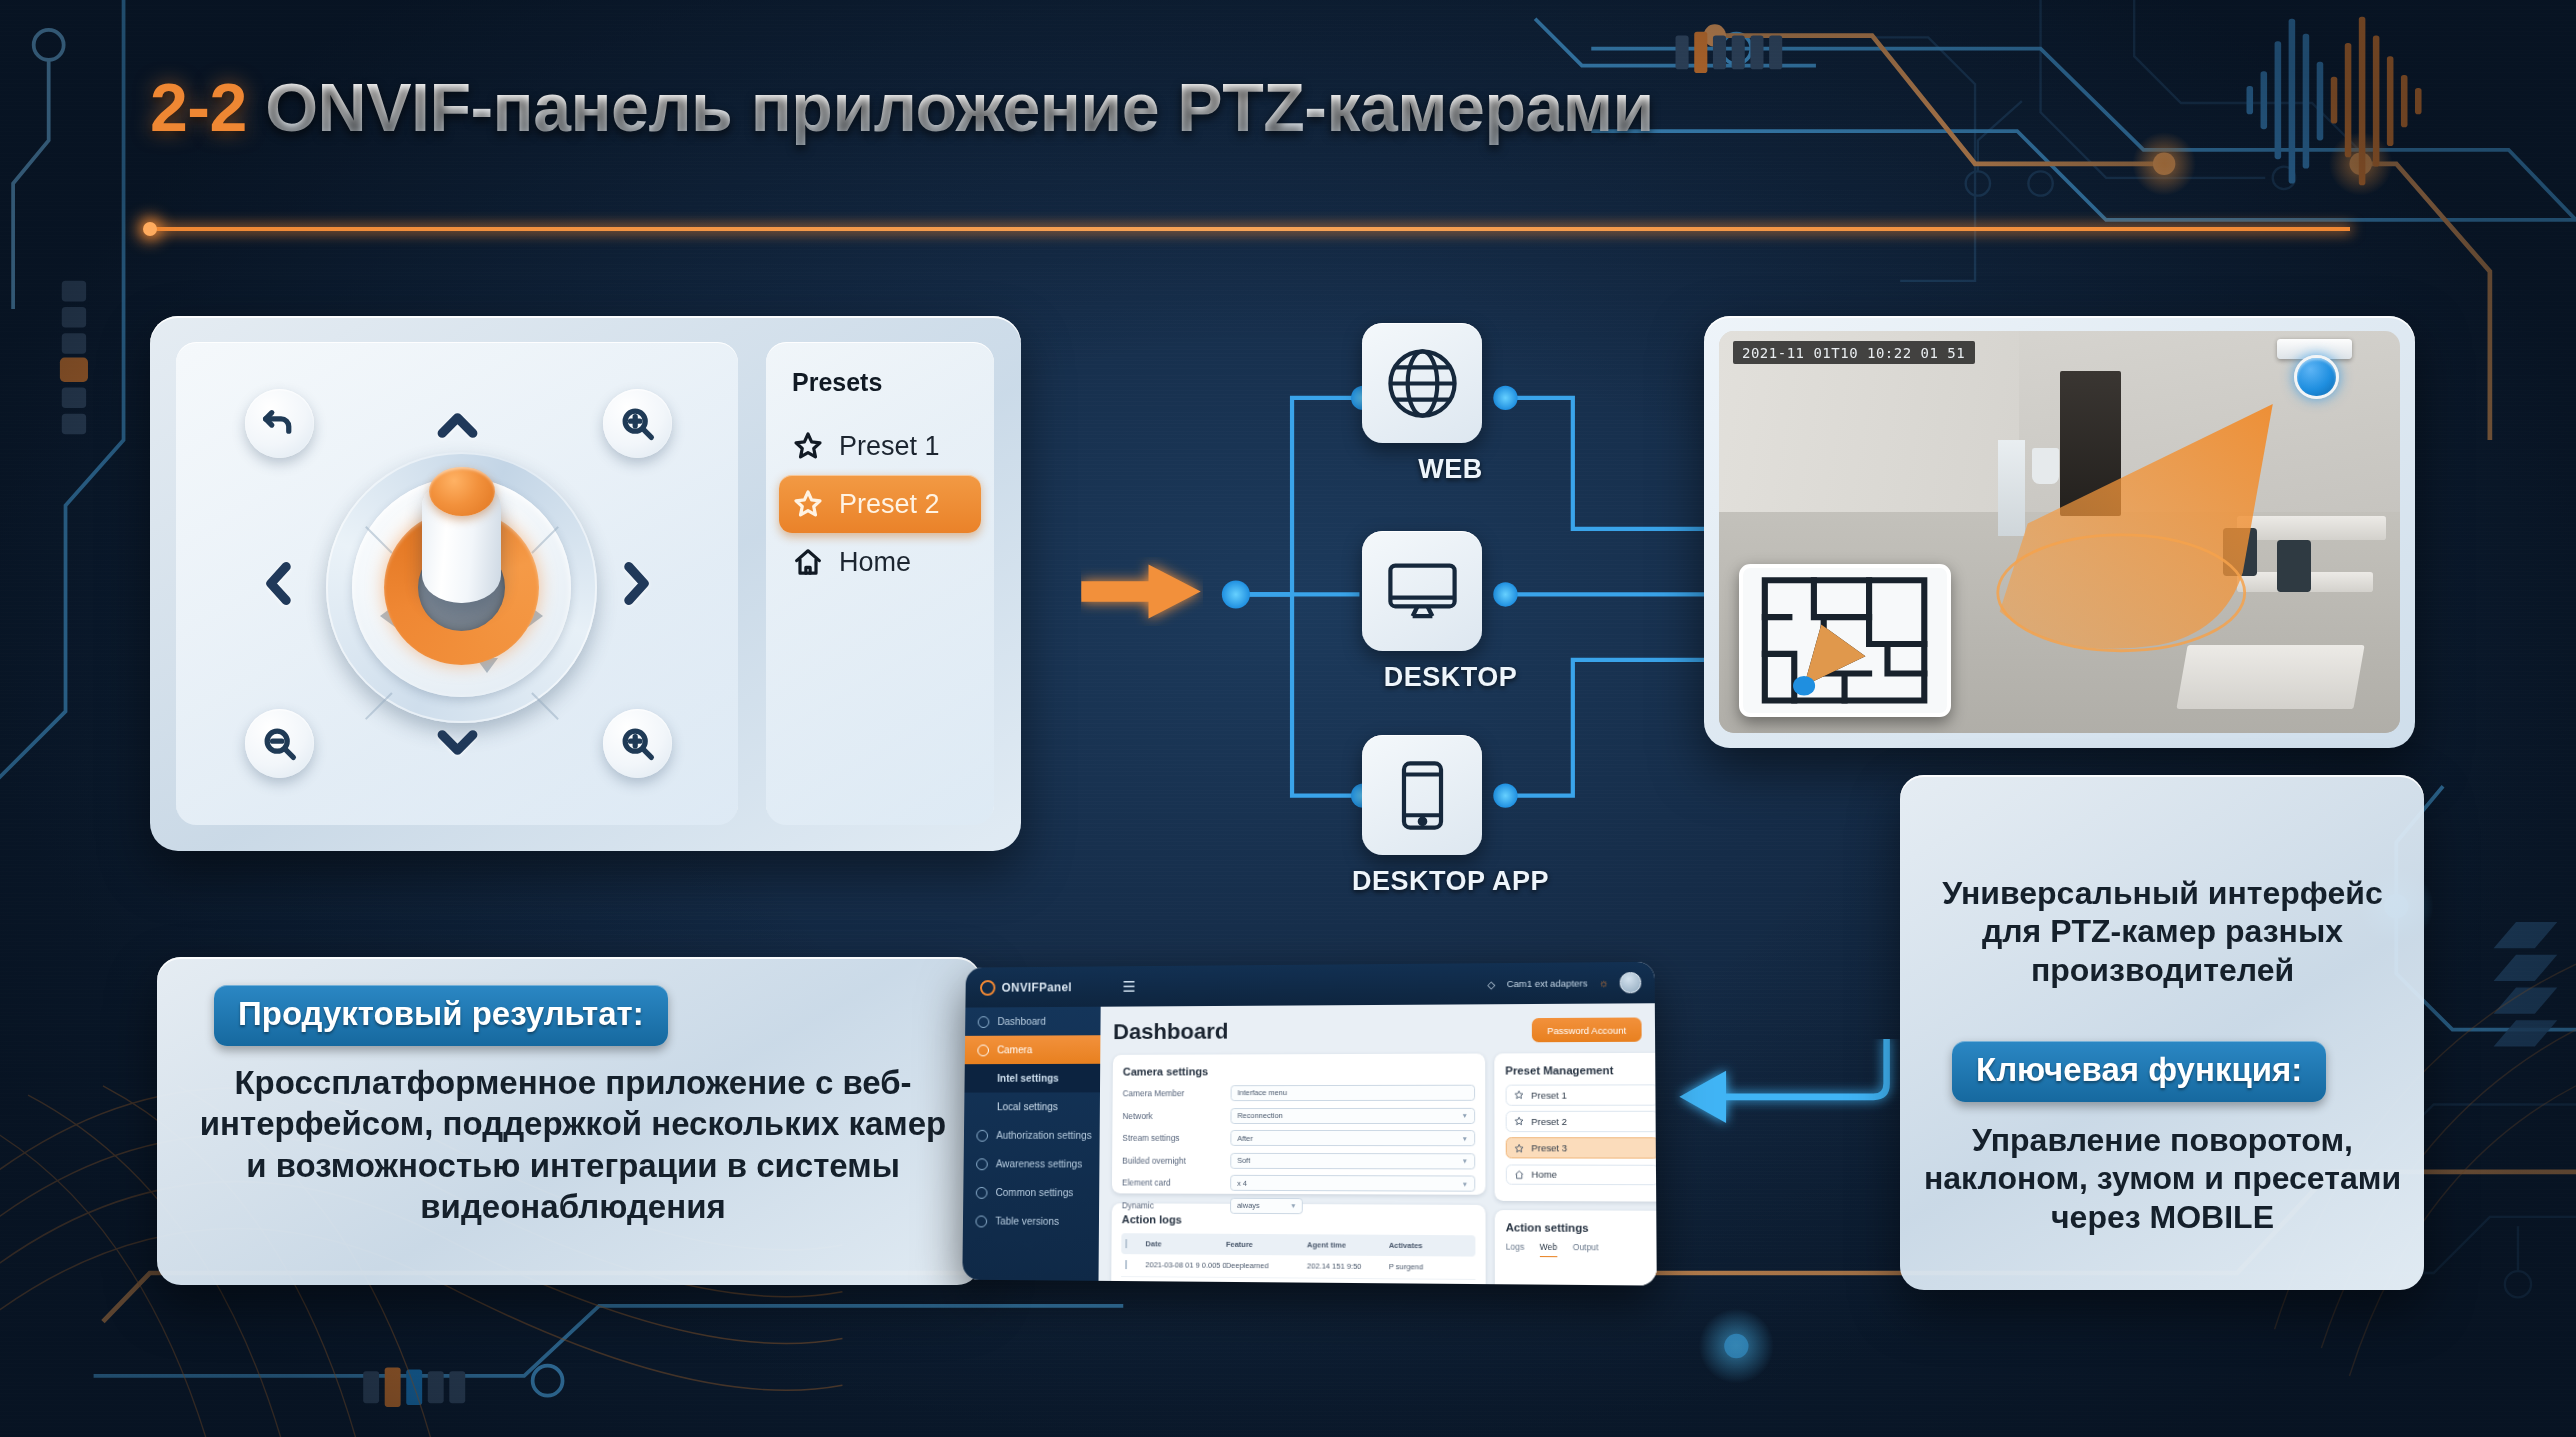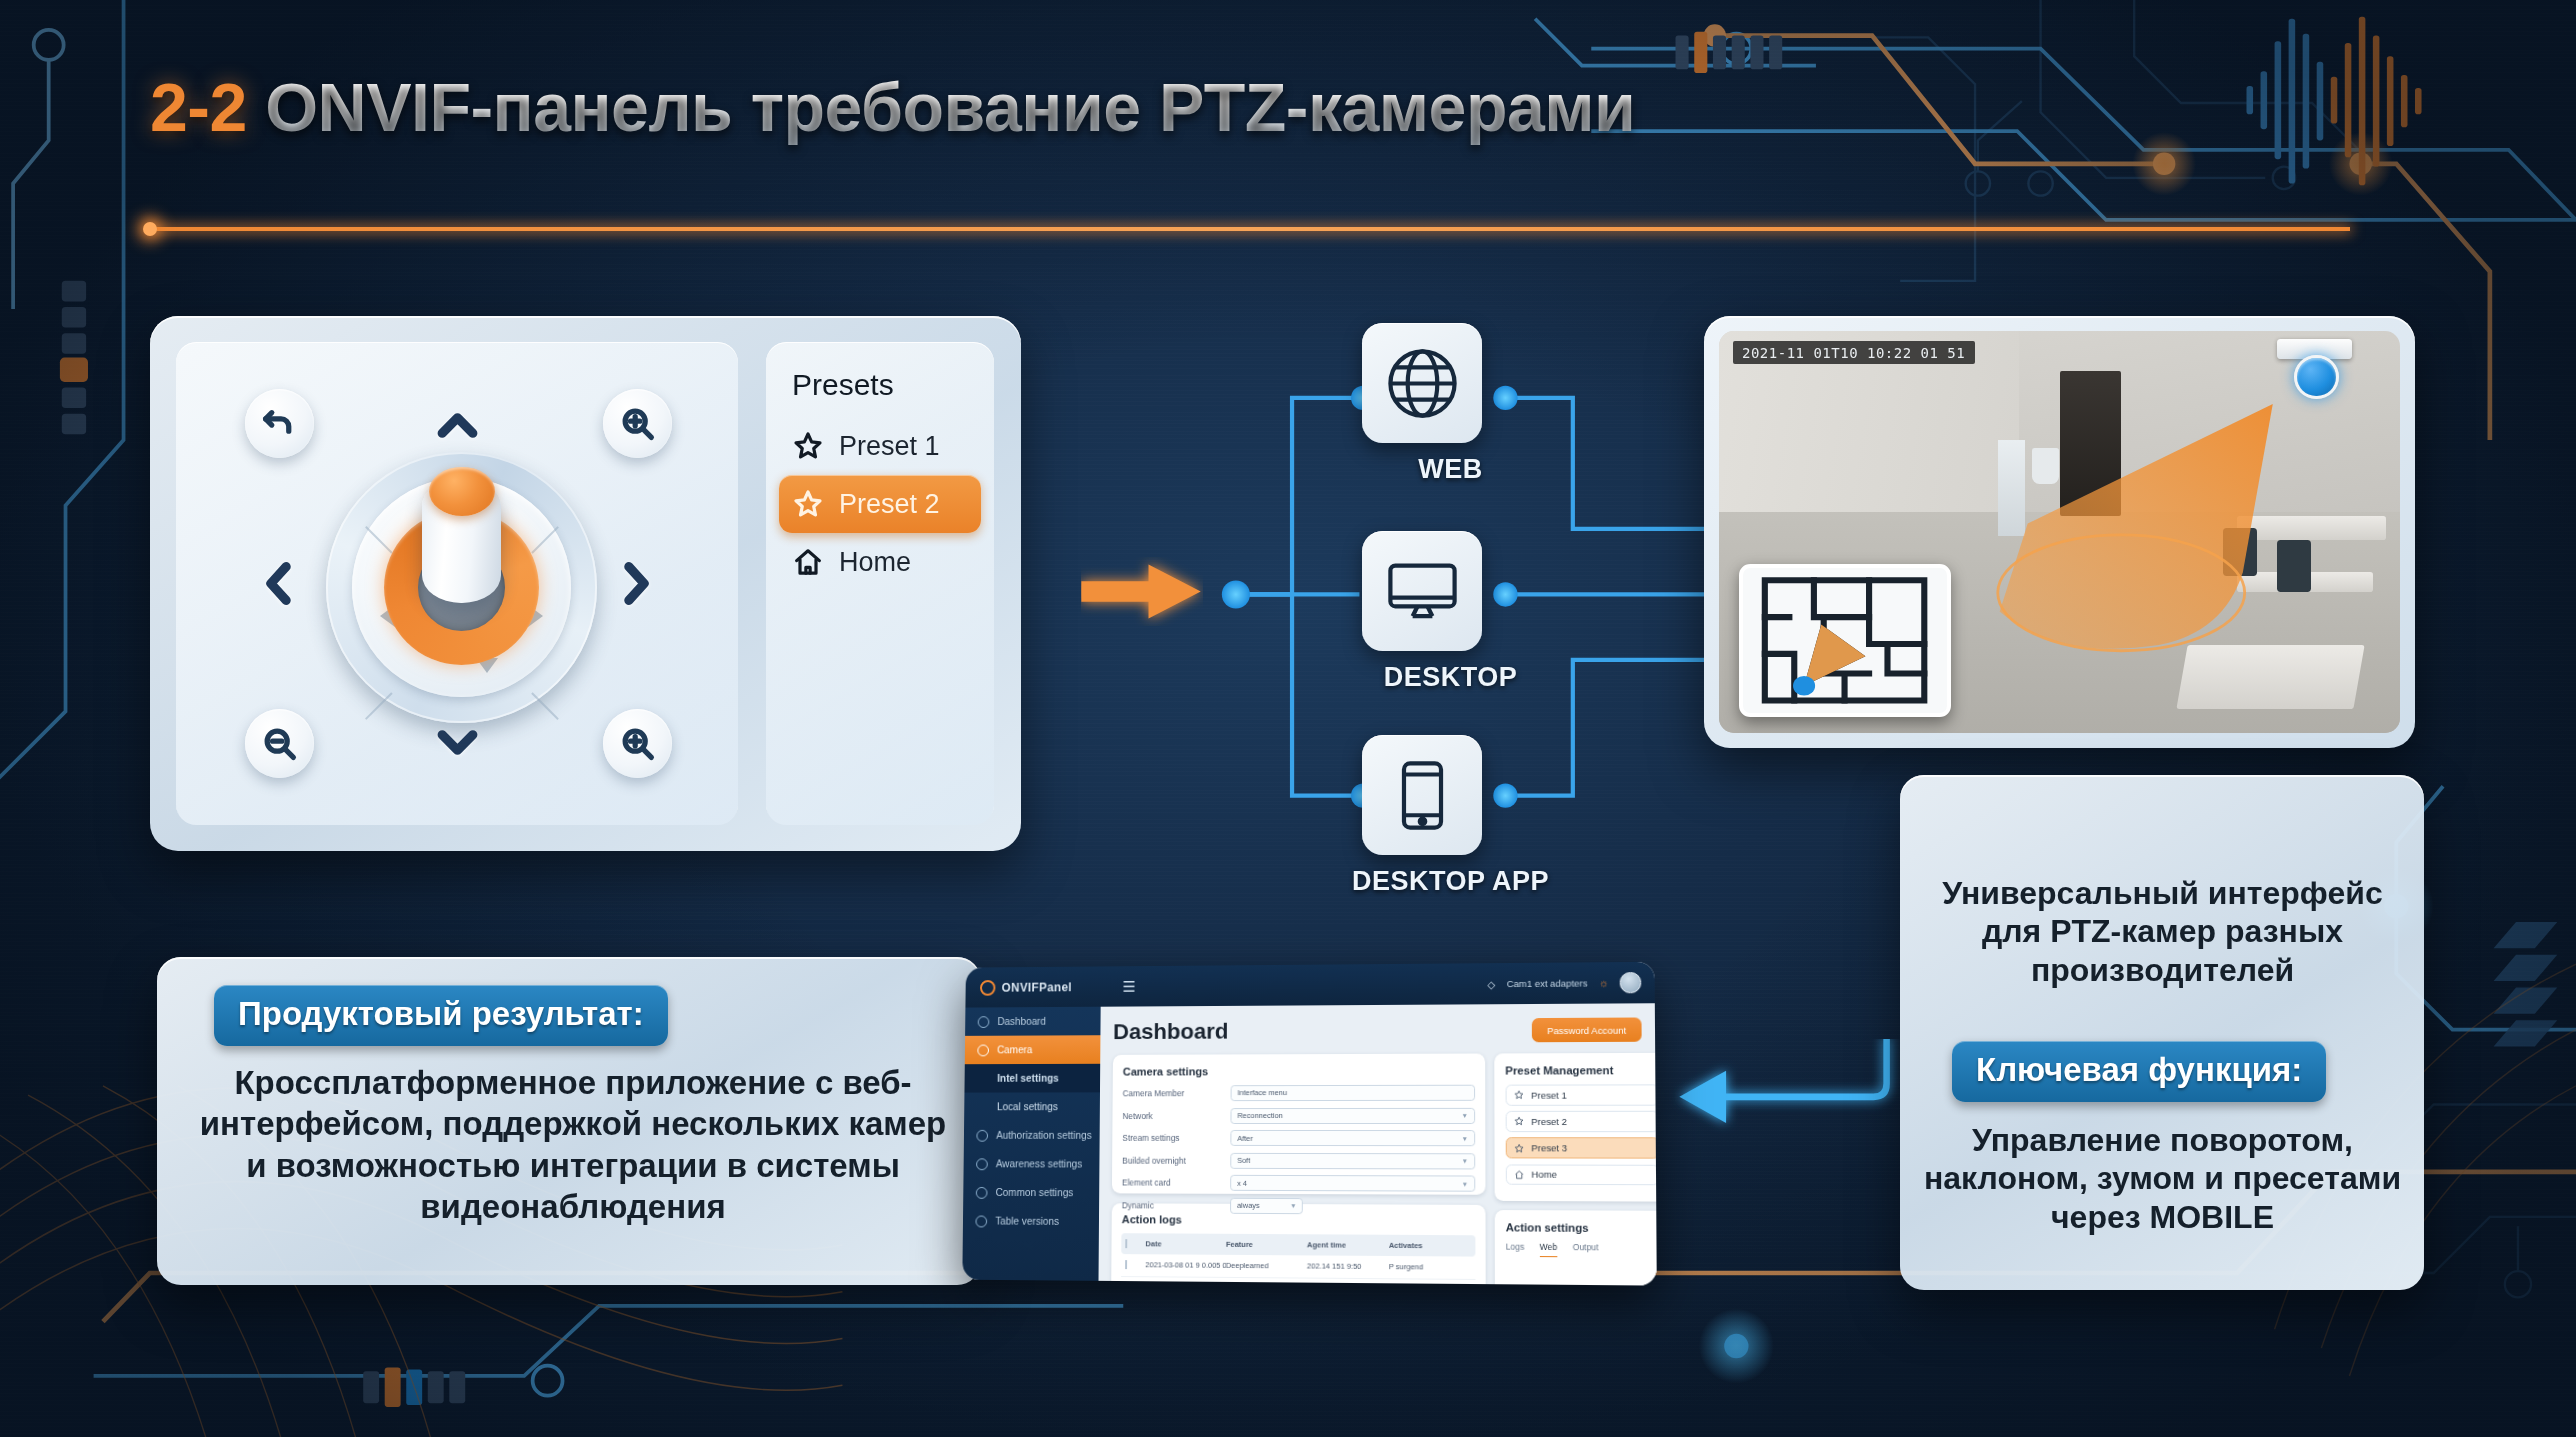--- a/index.html
+++ b/index.html
@@ -118,21 +118,21 @@
           border-right:15px solid rgba(140,162,182,.72); }
   #ja-r { right:28px; top:127px; border-top:11.2px solid transparent; border-bottom:11.2px solid transparent;
           border-left:15px solid rgba(140,162,182,.72); }
   #ja-d { left:124px; bottom:24px; border-left:11.2px solid transparent; border-right:11.2px solid transparent;
           border-top:15px solid rgba(140,162,182,.72); }
 
   
   #presets-panel { position:absolute; left:616px; top:26px; width:228px; height:483px;
     background:linear-gradient(150deg, rgba(248,251,253,.8), rgba(221,234,245,.78));
     border-radius:20.6px; box-shadow:inset 0 0.9px 0 rgba(255,255,255,.9); }
-  #presets-title { position:absolute; left:26px; top:26px; font-size:30px; font-weight:normal; color:#111a24; }
+  #presets-title { position:absolute; left:26px; top:26px; font-size:25px; font-weight:bold; color:#111a24; }
   #preset-list { position:absolute; left:13px; top:75px; width:202px; }
   .preset-row { display:flex; align-items:center; gap:15px; height:58px; padding:0 13px;
     border-radius:13px; cursor:pointer; }
   .preset-row .plabel { font-size:27px; color:#1c2530; }
   .preset-row.active { background:linear-gradient(180deg,#f29a44,#ea8229);
     box-shadow:0 3.7px 9.4px rgba(199,112,30,.45), inset 0 0.9px 0 rgba(255,255,255,.45); }
   .preset-row.active .plabel { color:#fff3e3; }
   .preset-row svg { width:32px; height:32px; fill:none; stroke:#111a24; stroke-width:2.4;
     stroke-linejoin:round; stroke-linecap:round; }
   .preset-row.active svg { stroke:#fff3e3; }
@@ -415,21 +415,21 @@
       <path d="M2752 1160 Q2580 1250 2510 1470" stroke-width="1.5"></path>
       <path d="M2752 1030 Q2520 1140 2430 1420" stroke-width="1.5"></path>
     </g>
   </svg>
   <div class="scan-lines"></div>
   <div class="vign"></div>
 </div>
 
 <div id="title-wrap">
   <div id="title">
-    <span class="num">2-2</span><span class="rest"> ONVIF-панель требование PTZ-камерами</span>
+    <span class="num">2-2</span><span class="rest"> ONVIF-панель приложение PTZ-камерами</span>
   </div>
 </div>
 <div id="title-underline"></div>
 
 <div id="ptz-card" class="glass">
   <div id="ptz-inner">
 
     <div class="rbtn" id="btn-reset">
       <svg viewBox="0 0 24 24">
           <path d="M7 5 L3 9 L7 13"></path>

